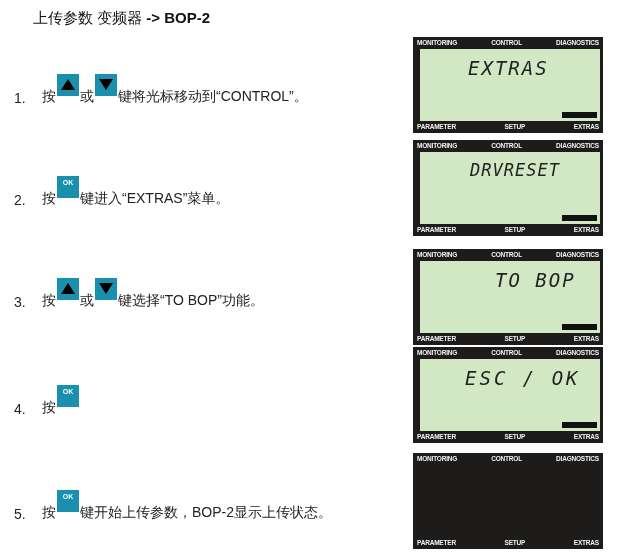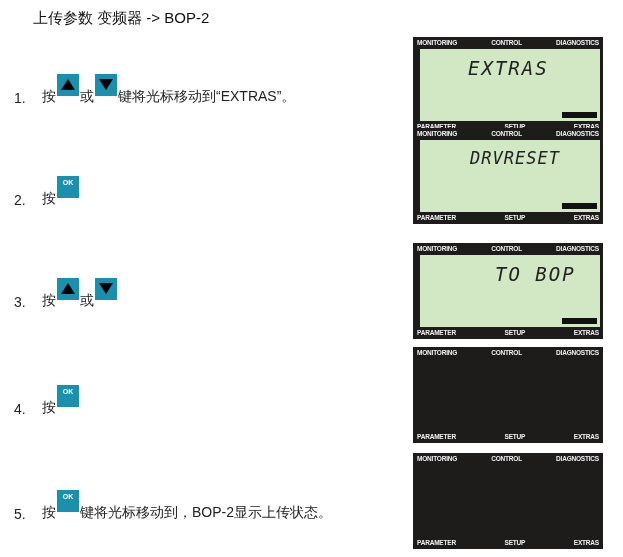--- a/index.html
+++ b/index.html
@@ -1,18 +1,18 @@
 <!DOCTYPE html>
 <html><head>
 <meta charset="utf-8">
 <style>
   * { box-sizing: border-box; margin: 0; padding: 0; }
   body { width: 623px; height: 557px; background: #ffffff; position: relative; overflow: hidden; font-family: "Liberation Sans", "DejaVu Sans", sans-serif; color: #222; }
   .title { position: absolute; left: 33px; top: 9px; font-size: 15px; color: #111; }
-  .title b { font-weight: normal; }
+  .title b { font-weight: bold; }
   .step { position: absolute; left: 14px; display: flex; align-items: flex-end; font-size: 14px; color: #222; height: 24px; }
   .step .num { width: 28px; }
   .key { display: inline-block; width: 22px; height: 22px; background: #1a90ae; position: relative; margin: 0 1px; align-self: flex-start; margin-top: -8px; }
   .key.up::after { content: ""; position: absolute; left: 4px; top: 5px; border-left: 7px solid transparent; border-right: 7px solid transparent; border-bottom: 11px solid #000; }
   .key.down::after { content: ""; position: absolute; left: 4px; top: 5px; border-left: 7px solid transparent; border-right: 7px solid transparent; border-top: 11px solid #000; }
   .key.ok { font-size: 7px; color: #fff; font-weight: bold; text-align: center; line-height: 14px; }
   .lcd { position: absolute; left: 413px; width: 190px; height: 96px; background: #1e1b1b; }
   .lcd .top, .lcd .bot { position: absolute; left: 0; right: 0; height: 12px; display: flex; justify-content: space-between; padding: 0 4px; font-size: 6.5px; font-weight: bold; color: #f2f2f2; line-height: 12px; letter-spacing: -0.2px; }
   .lcd .top { top: 0; }
   .lcd .bot { bottom: 0; }
@@ -24,85 +24,87 @@
 <body>
 
 <div class="title"><span>上传参数 变频器</span> <b>-&gt; BOP-2</b></div>
 
 <div class="step" style="top:82px">
   <span class="num">1.</span>
   <span>按</span>
   <span class="key up"></span>
   <span>或</span>
   <span class="key down"></span>
-  <span>键将光标移动到“EXTRAS”。</span>
+  <span>键将光标移动到“CONTROL”。</span>
 </div>
 
 <div class="step" style="top:184px">
   <span class="num">2.</span>
   <span>按</span>
   <span class="key ok">OK</span>
+  <span>键进入“EXTRAS”菜单。</span>
 </div>
 
 <div class="step" style="top:286px">
   <span class="num">3.</span>
   <span>按</span>
   <span class="key up"></span>
   <span>或</span>
   <span class="key down"></span>
+  <span>键选择“TO BOP”功能。</span>
 </div>
 
 <div class="step" style="top:393px">
   <span class="num">4.</span>
   <span>按</span>
   <span class="key ok">OK</span>
 </div>
 
 <div class="step" style="top:498px">
   <span class="num">5.</span>
   <span>按</span>
   <span class="key ok">OK</span>
-  <span>键将光标移动到，BOP-2显示上传状态。</span>
+  <span>键开始上传参数，BOP-2显示上传状态。</span>
 </div>
 
 <div class="lcd" style="top:37px">
   <div class="top">
       <span>MONITORING</span>
       <span>CONTROL</span>
       <span>DIAGNOSTICS</span>
     </div>
   <div class="scr">
     <span class="txt" style="left:48px;top:8px">EXTRAS</span>
     <span class="bar"></span>
   </div>
   <div class="bot">
       <span>PARAMETER</span>
       <span>SETUP</span>
       <span>EXTRAS</span>
     </div>
 </div>
 
-<div class="lcd" style="top:128px">
+<div class="lcd" style="top:140px">
   <div class="top">
       <span>MONITORING</span>
       <span>CONTROL</span>
       <span>DIAGNOSTICS</span>
     </div>
   <div class="scr">
     <span class="txt" style="left:50px;top:8px;font-size:17px;letter-spacing:1px">DRVRESET</span>
     <span class="bar"></span>
   </div>
   <div class="bot">
       <span>PARAMETER</span>
       <span>SETUP</span>
       <span>EXTRAS</span>
     </div>
 </div>
 
-<div class="lcd" style="top:243px">
+<div class="lcd" style="top:249px">
   <div class="top">
       <span>MONITORING</span>
       <span>CONTROL</span>
       <span>DIAGNOSTICS</span>
     </div>
   <div class="scr">
     <span class="txt" style="left:75px;top:8px">TO BOP</span>
     <span class="bar"></span>
   </div>
   <div class="bot">
@@ -111,20 +113,24 @@
       <span>EXTRAS</span>
     </div>
 </div>
 
 <div class="lcd" style="top:347px">
   <div class="top">
       <span>MONITORING</span>
       <span>CONTROL</span>
       <span>DIAGNOSTICS</span>
     </div>
+  <div class="scr">
+    <span class="txt" style="left:45px;top:8px;letter-spacing:3px">ESC / OK</span>
+    <span class="bar"></span>
+  </div>
   <div class="bot">
       <span>PARAMETER</span>
       <span>SETUP</span>
       <span>EXTRAS</span>
     </div>
 </div>
 
 <div class="lcd" style="top:453px">
   <div class="top">
       <span>MONITORING</span>

